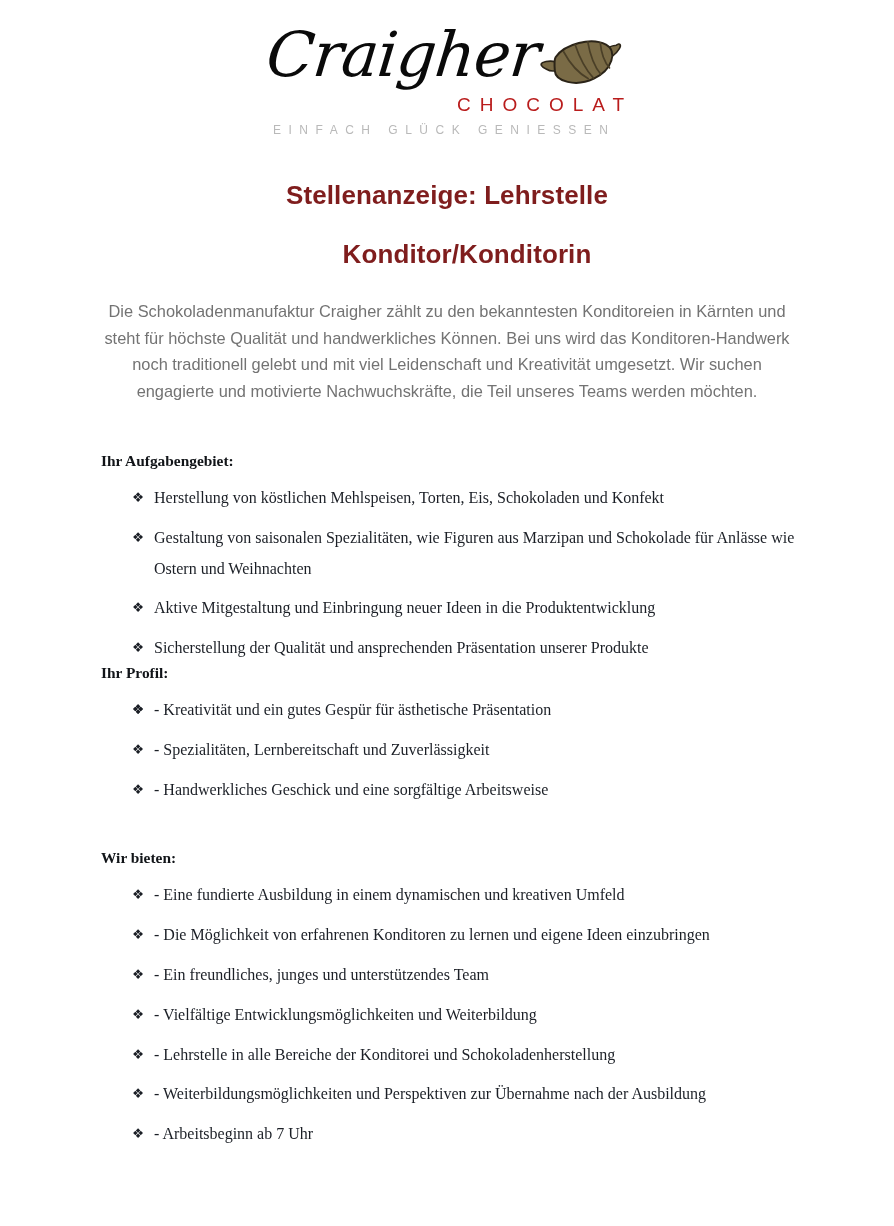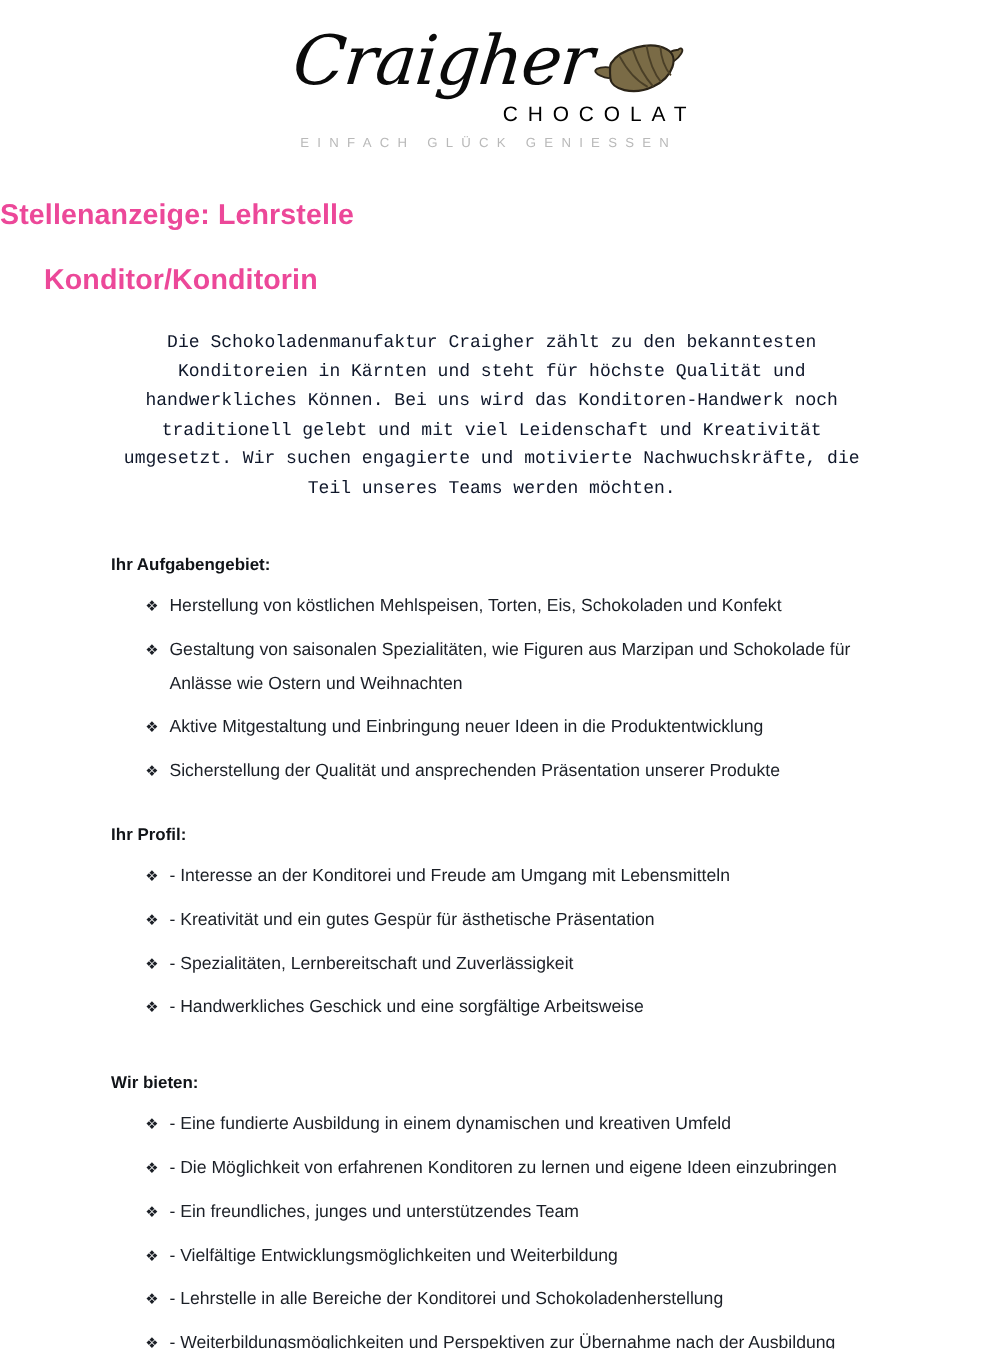--- a/index.html
+++ b/index.html
@@ -49,72 +49,71 @@
     height: 52px;
     transform: rotate(-14deg);
   }
   .logo-chocolat {
     position: absolute;
     left: 190px;
     top: 72px;
     font-size: 19px;
     letter-spacing: 9px;
     font-weight: 300;
-    color: #000000;
+    color: #b91c1c;
     font-family: "Liberation Sans", sans-serif;
   }
   .logo-tagline {
     position: absolute;
     left: 6px;
     top: 101px;
     font-size: 12px;
     letter-spacing: 7.5px;
     color: #b9b9b9;
     font-family: "Liberation Sans", sans-serif;
   }
 
   
   .doc-title {
-    text-align: left;
+    text-align: center;
     font-size: 26px;
     font-weight: bold;
     letter-spacing: 0.1px;
-    color: #ec4899;
+    color: #7f1d1d;
     margin: 0;
   }
   .title-1 { margin-top: 48px; }
   .title-2 { margin-top: 28px; padding-left: 40px; }
 
   
   .intro {
     margin: 28px auto 0 auto;
     width: 692px;
     text-align: center;
     font-size: 16.4px;
     line-height: 26.5px;
-    color: #0f172a;
-    font-family: Liberation Mono, monospace;
+    color: #737373;
   }
 
   
   .content {
     width: 700px;
     margin: 0 auto;
     padding-left: 4px;
     box-sizing: border-box;
   }
-  .section { margin-top: 0; }
+  .section { margin-top: 0; font-family: Liberation Serif, serif; }
   .section-heading {
     font-size: 15.4px;
     font-weight: bold;
     color: #111418;
     margin: 0;
   }
   .s-aufgaben { margin-top: 48px; }
-  .s-profil   { margin-top: 34px; }
+  .s-profil   { }
   .s-bieten   { margin-top: 44px; }
 
   ul.bullets {
     list-style: none;
     margin: 0;
     padding: 0;
   }
   ul.bullets li {
     position: relative;
     padding-left: 53px;
@@ -168,21 +167,21 @@
       <li><span class="bullet-mark">❖</span><span>Herstellung von köstlichen Mehlspeisen, Torten, Eis, Schokoladen und Konfekt</span></li>
       <li><span class="bullet-mark">❖</span><span>Gestaltung von saisonalen Spezialitäten, wie Figuren aus Marzipan und Schokolade für Anlässe wie Ostern und Weihnachten</span></li>
       <li><span class="bullet-mark">❖</span><span>Aktive Mitgestaltung und Einbringung neuer Ideen in die Produktentwicklung</span></li>
       <li><span class="bullet-mark">❖</span><span>Sicherstellung der Qualität und ansprechenden Präsentation unserer Produkte</span></li>
     </ul>
   </div>
 
   <div class="section s-profil">
     <div class="section-heading">Ihr Profil:</div>
     <ul class="bullets">
-      <li><span class="bullet-mark">❖</span><span>- Interesse an der Konditorei und Freude am Umgang mit Lebensmitteln</span></li>
+      <li><span class="bullet-mark">❖</span></li>
       <li><span class="bullet-mark">❖</span><span>- Kreativität und ein gutes Gespür für ästhetische Präsentation</span></li>
       <li><span class="bullet-mark">❖</span><span>- Spezialitäten, Lernbereitschaft und Zuverlässigkeit</span></li>
       <li><span class="bullet-mark">❖</span><span>- Handwerkliches Geschick und eine sorgfältige Arbeitsweise</span></li>
     </ul>
   </div>
 
   <div class="section s-bieten">
     <div class="section-heading">Wir bieten:</div>
     <ul class="bullets">
       <li><span class="bullet-mark">❖</span><span>- Eine fundierte Ausbildung in einem dynamischen und kreativen Umfeld</span></li>

